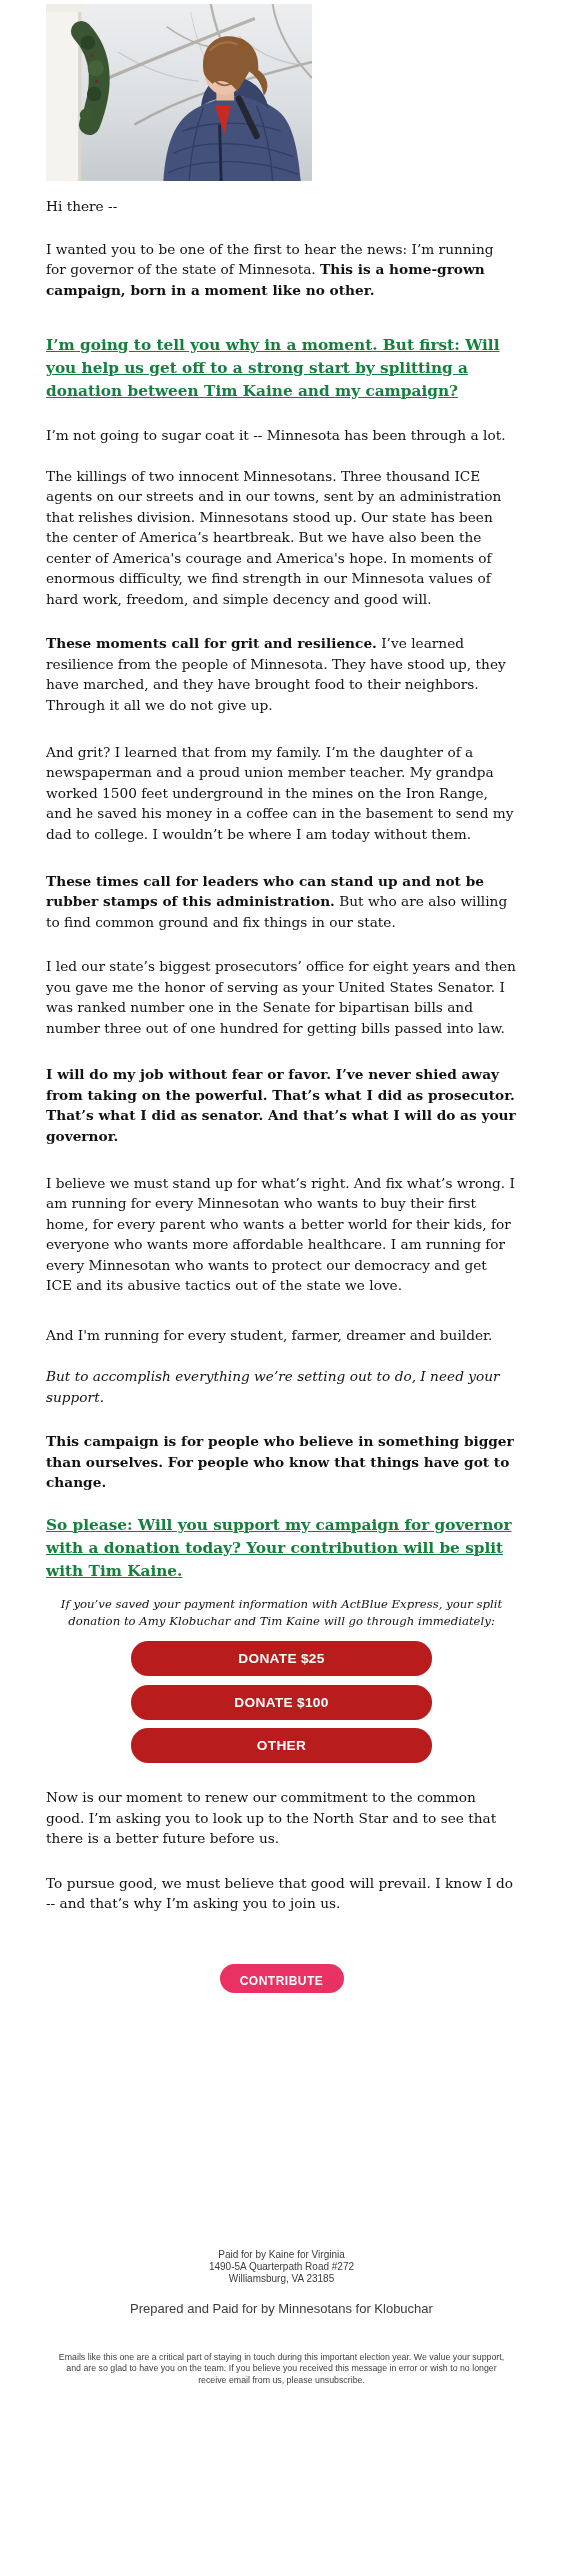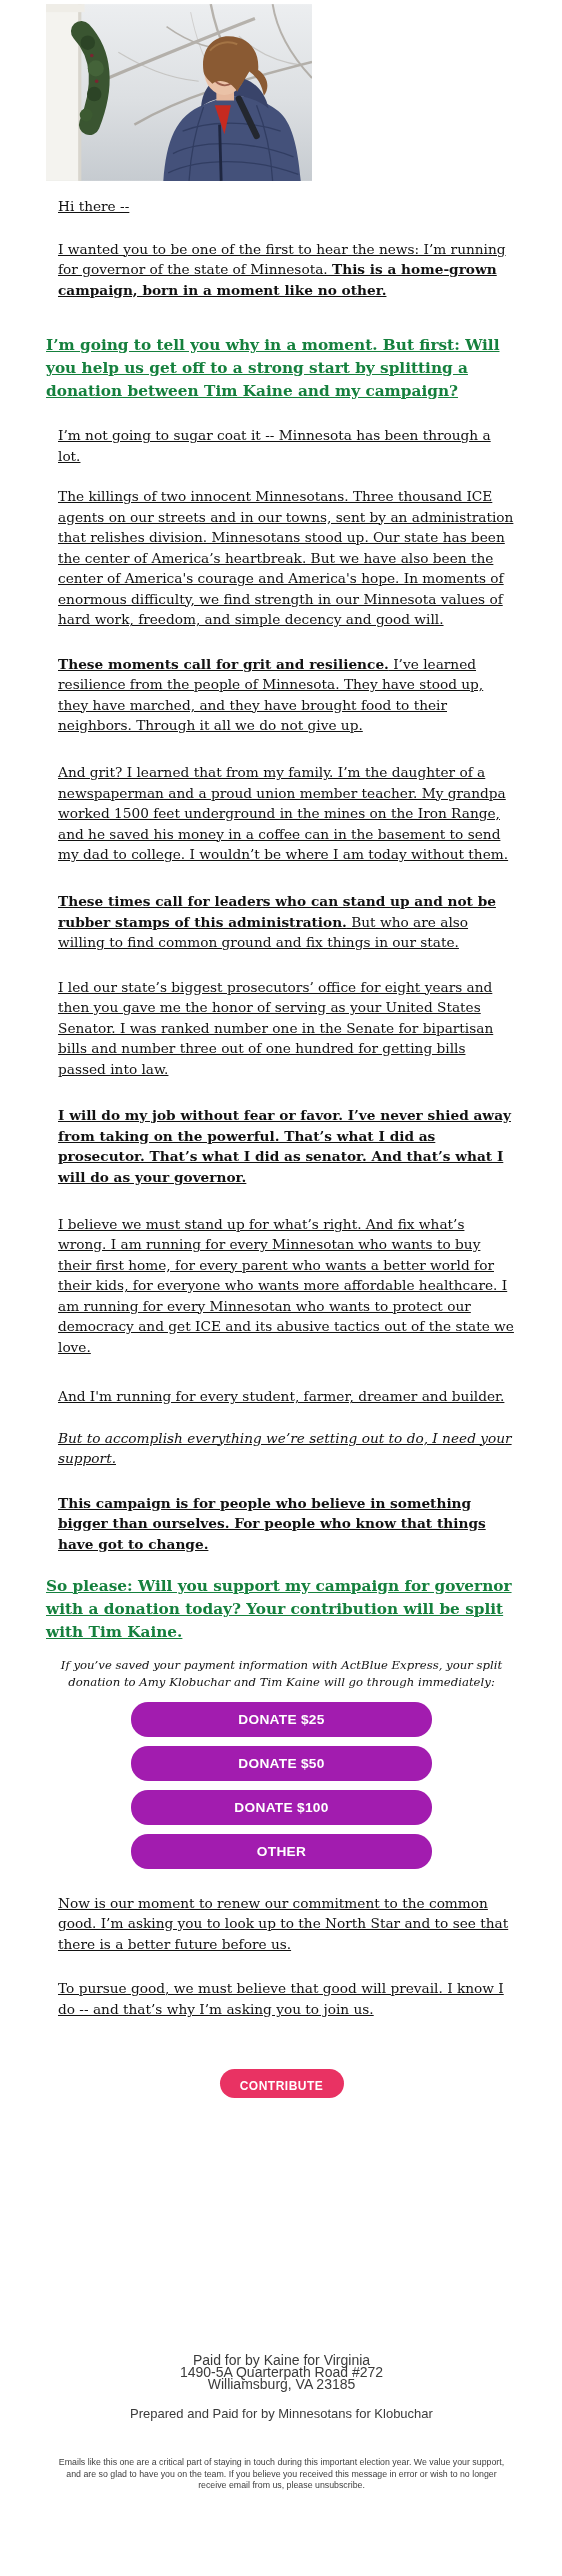--- a/index.html
+++ b/index.html
@@ -14,22 +14,21 @@
     color: #121212;
   }
   .hero {
     display: block;
     width: 266px;
     height: 177px;
   }
   .para {
     font-size: 13.7px;
     line-height: 20.5px;
-    margin: 24px 0 0 12px;
-    text-decoration: underline;
+    margin: 24px 0 0 0;
   }
   .greeting { margin-top: 14.5px; }
   .p-intro  { margin-top: 22.5px; }
   .b { font-weight: bold; }
   .i { font-style: italic; }
   .email-link {
     display: block;
     margin: 34px 0 0 0;
     font-size: 15.3px;
     line-height: 23px;
@@ -46,21 +45,21 @@
     font-style: italic;
     text-align: center;
   }
   .donate-stack { margin-top: 11.3px; }
   .donate-btn {
     display: block;
     width: 301px;
     height: 35px;
     line-height: 35px;
     margin: 0 auto 8.8px auto;
-    background: #a21caf;
+    background: #b91c1c;
     color: #ffffff;
     text-align: center;
     text-decoration: none;
     font-family: "Liberation Sans", sans-serif;
     font-weight: bold;
     font-size: 13.7px;
     letter-spacing: 0.3px;
     border-radius: 17px;
     cursor: pointer;
   }
@@ -82,21 +81,21 @@
     letter-spacing: 0.5px;
     border-radius: 17.7px;
     cursor: pointer;
   }
   .footer {
     font-family: "Liberation Sans", sans-serif;
     text-align: center;
   }
   .paid-block {
     margin-top: 256px;
-    font-size: 14px;
+    font-size: 10px;
     line-height: 12px;
     color: #3b3b3b;
   }
   .prepared-line {
     margin-top: 17.7px;
     font-size: 13px;
     line-height: 12px;
     color: #3b3b3b;
   }
   .disclaimer {
@@ -194,21 +193,20 @@
   <p class="para i" style="margin-top:21px">But to accomplish everything we’re setting out to do, I need your support.</p>
 
   <p class="para b">This campaign is for people who believe in something bigger than ourselves. For people who know that things have got to change.</p>
 
   <a class="email-link link2">So please: Will you support my campaign for governor with a donation today? Your contribution will be split with Tim Kaine.</a>
 
   <p class="actblue-note">If you’ve saved your payment information with ActBlue Express, your split donation to Amy Klobuchar and Tim Kaine will go through immediately:</p>
 
   <div class="donate-stack">
     <a class="donate-btn">DONATE $25</a>
-    <a class="donate-btn">DONATE $50</a>
     <a class="donate-btn">DONATE $100</a>
     <a class="donate-btn">OTHER</a>
   </div>
 
 
   <p class="para">Now is our moment to renew our commitment to the common good. I’m asking you to look up to the North Star and to see that there is a better future before us.</p>
 
   <p class="para">To pursue good, we must believe that good will prevail. I know I do -- and that’s why I’m asking you to join us.</p>
 
 

